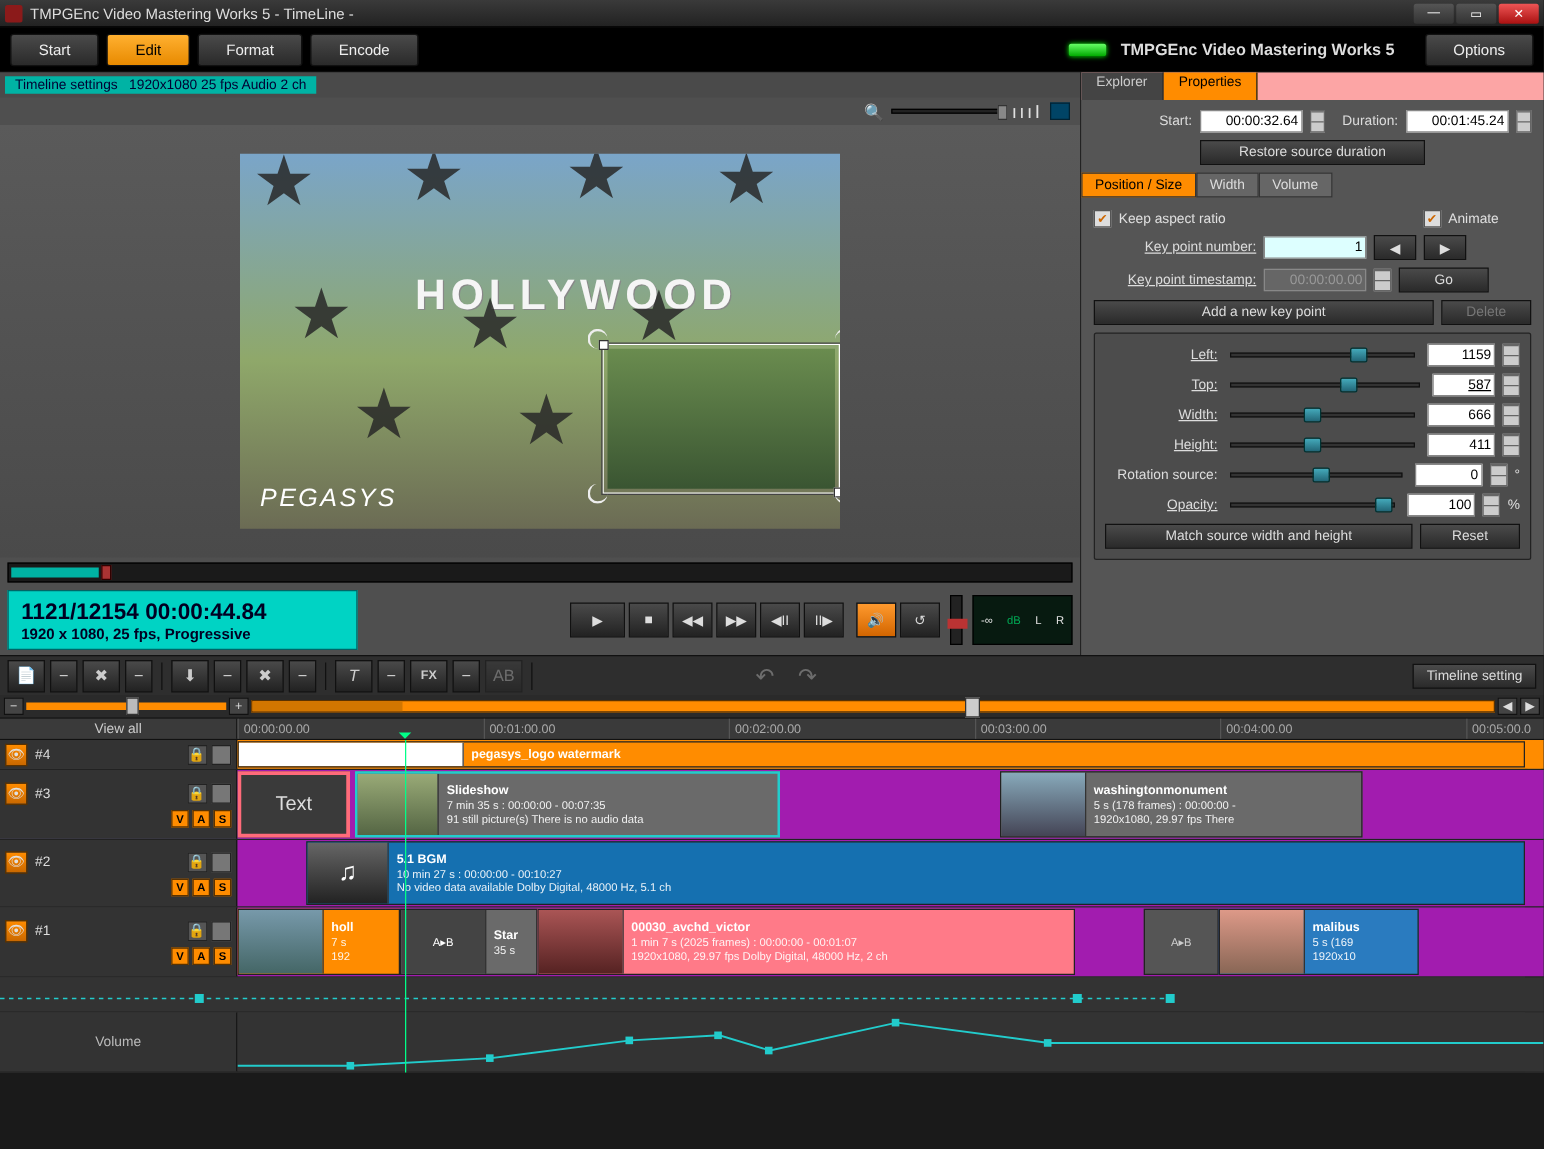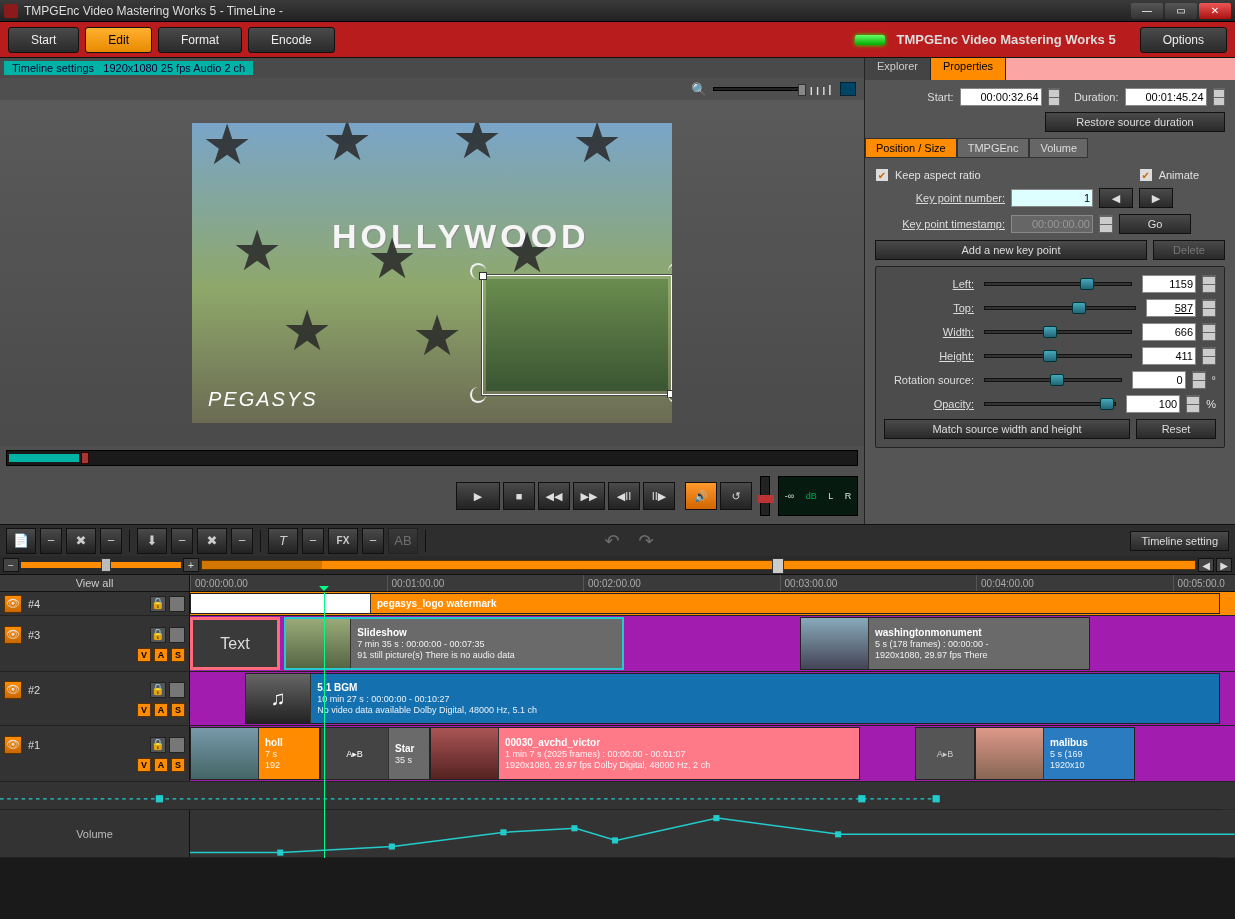--- a/index.html
+++ b/index.html
@@ -5,21 +5,21 @@
 * { box-sizing: border-box; margin: 0; padding: 0; font-family: "Segoe UI", Tahoma, sans-serif; }
 body { background: #1a1a1a; width: 1235px; height: 919px; overflow: hidden; color: #e0e0e0; font-size: 11px; user-select: none; }
 .titlebar { height: 22px; background: linear-gradient(#3a3a3a,#222); display:flex; align-items:center; padding:0 4px; border-bottom:1px solid #000;}
 .titlebar .icon { width:14px;height:14px;background:#8b1a1a;border-radius:2px;margin-right:6px;}
 .titlebar .title { flex:1; font-size:12px; color:#ddd;}
 .winbtns { display:flex; gap:2px;}
 .winbtn { width:32px; height:16px; display:flex;align-items:center;justify-content:center; font-size:10px; color:#fff; border-radius:2px;}
 .winbtn.min,.winbtn.max{background:linear-gradient(#555,#333);}
 .winbtn.close{background:linear-gradient(#e55,#a11);}
 
-.toolbar-row { height:36px; background:#b91c1c; display:flex; align-items:center; padding:4px 8px; gap:6px; border-bottom:1px solid #111;}
+.toolbar-row { height:36px; background:#000000; display:flex; align-items:center; padding:4px 8px; gap:6px; border-bottom:1px solid #111;}
 .tbtn { height:26px; padding:0 22px; background:linear-gradient(#4a4a4a,#2a2a2a); border:1px solid #111; border-radius:3px; color:#eee; font-size:12px; display:inline-flex;align-items:center;justify-content:center; cursor:pointer;}
 .tbtn.orange { background:linear-gradient(#ffb030,#e88a00); color:#000;}
 .spacer{flex:1;}
 .brand-led{width:30px;height:10px;background:linear-gradient(#6f6,#0a0);border-radius:2px;margin-right:6px;box-shadow:0 0 4px #0f0;}
 .brand{color:#ddd;font-weight:bold;font-size:13px;}
 
 .midrow{display:flex; height:466px;}
 .left-pane{flex:1; background:#4f4f4f; display:flex; flex-direction:column; border-right:1px solid #222;}
 .settings-bar{height:20px;background:#4a4a4a;display:flex;align-items:center;padding:0 4px;gap:6px;}
 .settings-chip{background:#00b3a4;color:#003; padding:1px 8px; font-size:11px;}
@@ -176,20 +176,24 @@
         <div class="corner" style="left:476px;top:140px;border-left:none;border-bottom:none"></div>
         <div class="corner" style="left:278px;top:264px;border-right:none;border-top:none"></div>
         <div class="corner" style="left:476px;top:264px;border-left:none;border-top:none"></div>
       </div>
     </div>
     <div class="scrub">
         <div class="fill"></div>
         <div class="knob2"></div>
       </div>
     <div class="info-panel">
+      <div class="tc-box">
+        <div class="tc-main">1121/12154  00:00:44.84</div>
+        <div class="tc-sub">1920 x 1080,  25 fps,  Progressive</div>
+      </div>
       <div class="spacer"></div>
       <div class="play-ctrls">
         <div class="pbtn wide">▶</div>
         <div class="pbtn">■</div>
         <div class="pbtn">◀◀</div>
         <div class="pbtn">▶▶</div>
         <div class="pbtn">◀II</div>
         <div class="pbtn">II▶</div>
         <div style="width:4px"></div>
         <div class="pbtn on">🔊</div>
@@ -214,26 +218,26 @@
     </div>
     <div class="prop-body">
       <div class="prow">
         <div class="plabel">Start:</div>
         <input class="pinput" value="00:00:32.64" style="">
           <div class="spin"></div>
         <div class="plabel" style="width:60px">Duration:</div>
         <input class="pinput" value="00:01:45.24" style="">
           <div class="spin"></div>
       </div>
-      <div class="prow" style="justify-content:flex-end">
+      <div class="prow" style="justify-content:center">
         <div class="gbtn" style="width:180px">Restore source duration</div>
       </div>
       <div class="subtabs">
         <div class="subtab active">Position / Size</div>
-        <div class="subtab">TMPGEnc</div>
+        <div class="subtab">Width</div>
         <div class="subtab">Volume</div>
       </div>
       <div class="prow">
         <div class="chk">✔</div>
         <span>Keep aspect ratio</span>
         <div class="spacer"></div>
         <div class="chk">✔</div>
         <span>Animate</span>
         <div style="width:20px"></div>
       </div>

